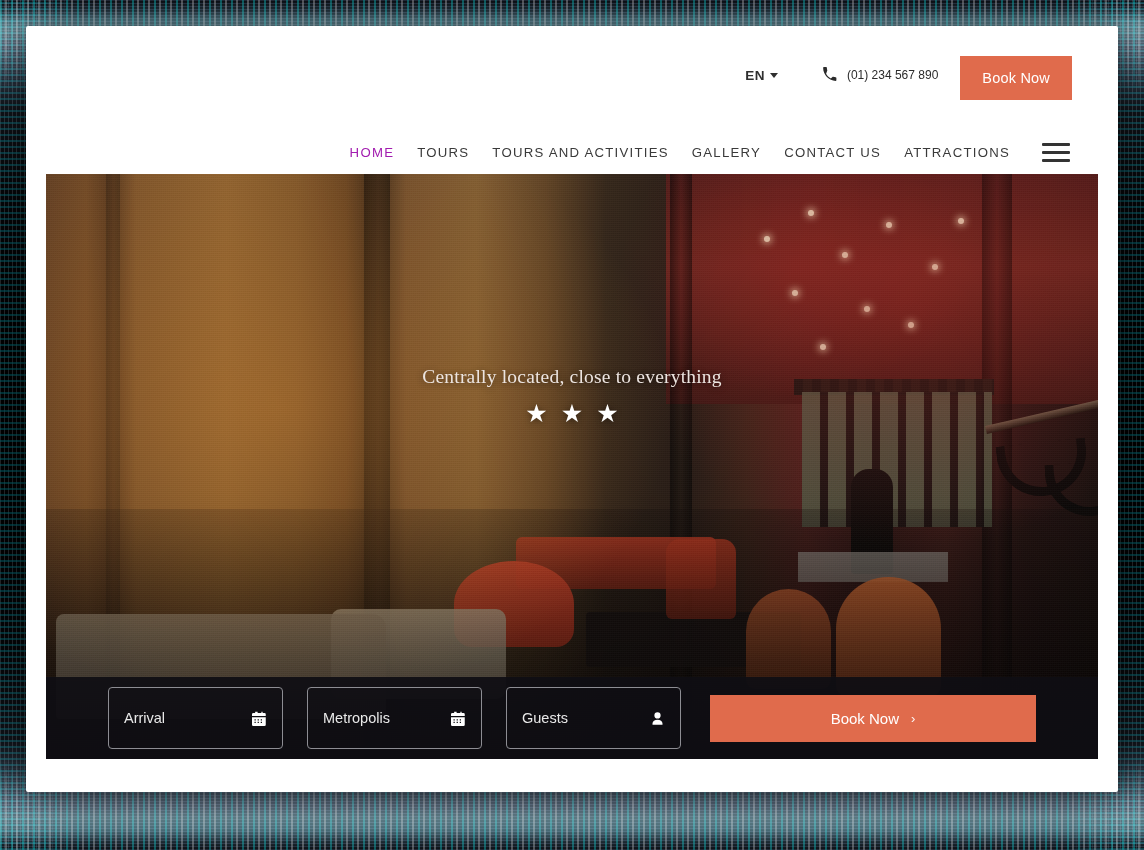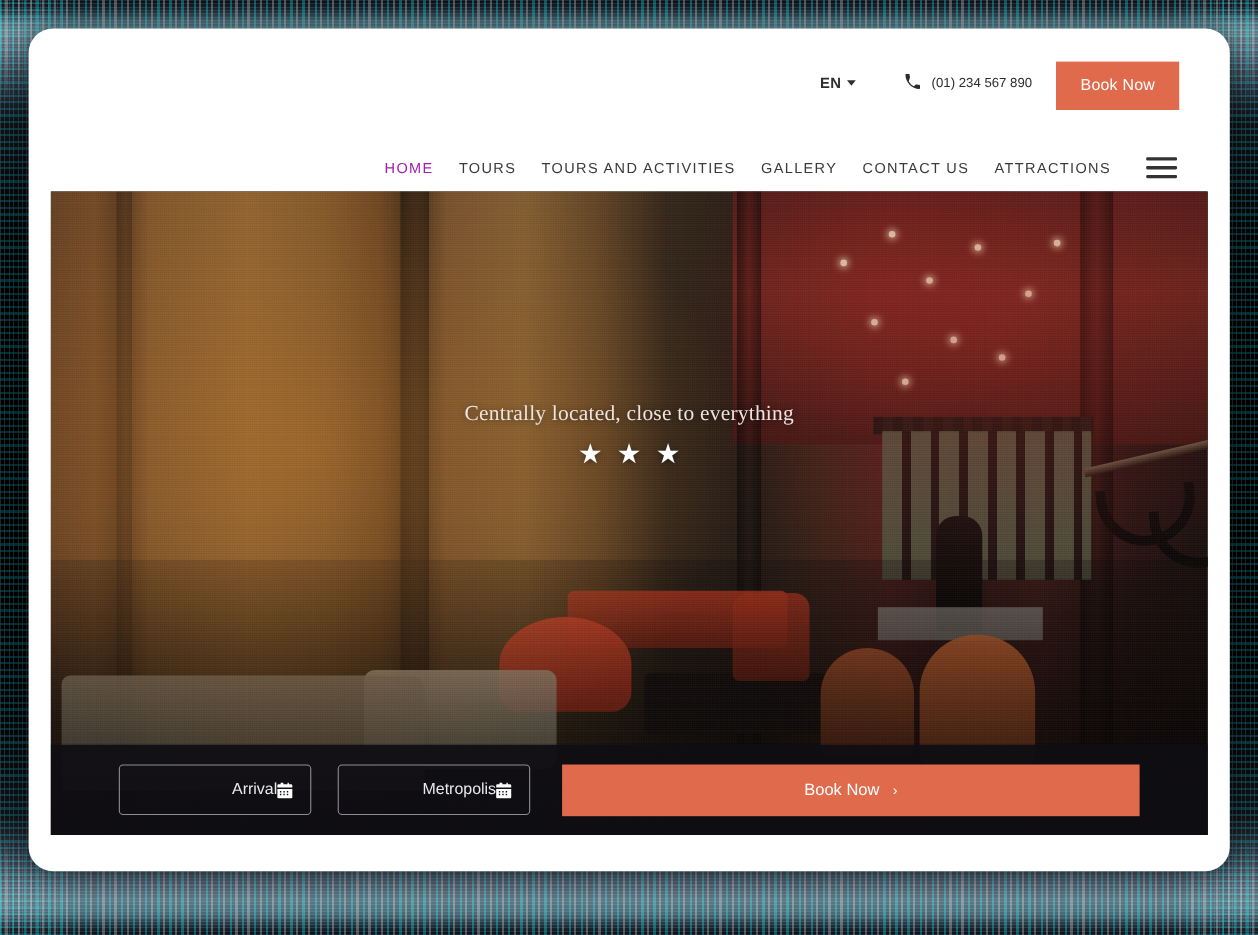--- a/index.html
+++ b/index.html
@@ -57,21 +57,21 @@
   }
 
   
   #device {
     position: absolute;
     left: 26px;
     top: 26px;
     width: 1092px;
     height: 766px;
     background: #ffffff;
-    border-radius: 22px;
+    border-radius: 2px;
     overflow: hidden;
     box-shadow: 0 2px 26px rgba(0,0,0,0.45);
   }
 
   #viewport {
     position: absolute;
     left: 20px;
     top: 8px;
     width: 1052px;
     height: 750px;
@@ -363,26 +363,26 @@
     background: rgba(15,14,19,0.93);
     display: flex;
     align-items: center;
     padding: 0 62px;
     gap: 24px;
     z-index: 4;
   }
   .field {
     flex: 0 0 auto;
     width: 175px;
-    height: 46px;
+    height: 62px;
     border: 1px solid #8d8d93;
     border-radius: 4px;
     display: flex;
     align-items: center;
-    justify-content: flex-end;
+    justify-content: space-between;
     padding: 17px 15px;
     color: #f2f2f2;
     font-size: 14.5px;
     cursor: pointer;
     background: transparent;
   }
   .field .ph { opacity: 0.96; }
   .field svg { width: 15px; height: 15px; fill: #ffffff; display: block; }
   .cta {
     flex: 1 1 auto;
@@ -505,20 +505,28 @@
 
         <div class="field">
           <span class="ph">Metropolis</span>
           <span>
             <svg viewBox="0 0 24 24">
                 <path d="M7 1h2v2h6V1h2v2h3a2 2 0 0 1 2 2v3H0V5a2 2 0 0 1 2-2h3V1h2zM0 10h22v12a2 2 0 0 1-2 2H2a2 2 0 0 1-2-2V10zm4 3v2h2v-2H4zm5 0v2h2v-2H9zm5 0v2h2v-2h-2zM4 17v2h2v-2H4zm5 0v2h2v-2H9zm5 0v2h2v-2h-2z"></path>
               </svg>
           </span>
         </div>
 
+        <div class="field">
+          <span class="ph">Guests</span>
+          <span>
+            <svg viewBox="0 0 24 24">
+                <path d="M12 12a5 5 0 1 0 0-10 5 5 0 0 0 0 10zm0 2c-4.4 0-8 2.6-8 5.8V22h16v-2.2c0-3.2-3.6-5.8-8-5.8z"></path>
+              </svg>
+          </span>
+        </div>
 
         <button class="cta">
           <span>Book Now</span>
           <span class="chev">›</span>
         </button>
       </div>
 
     </div>
   </div>
 </div>

